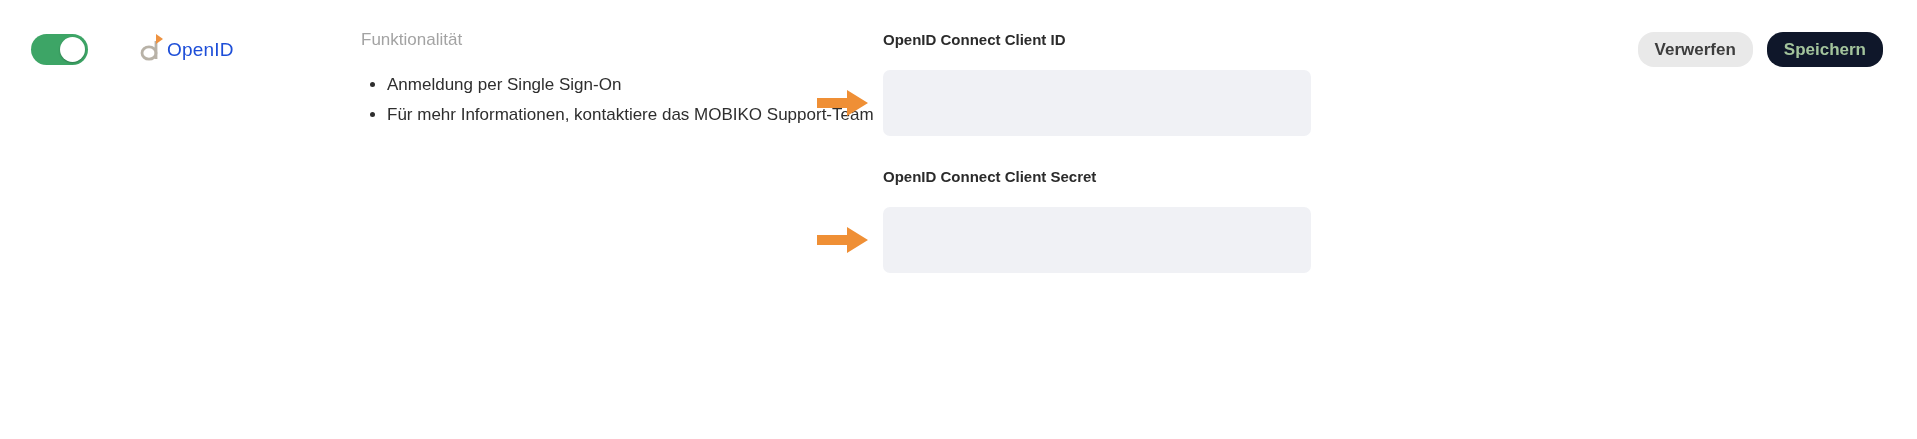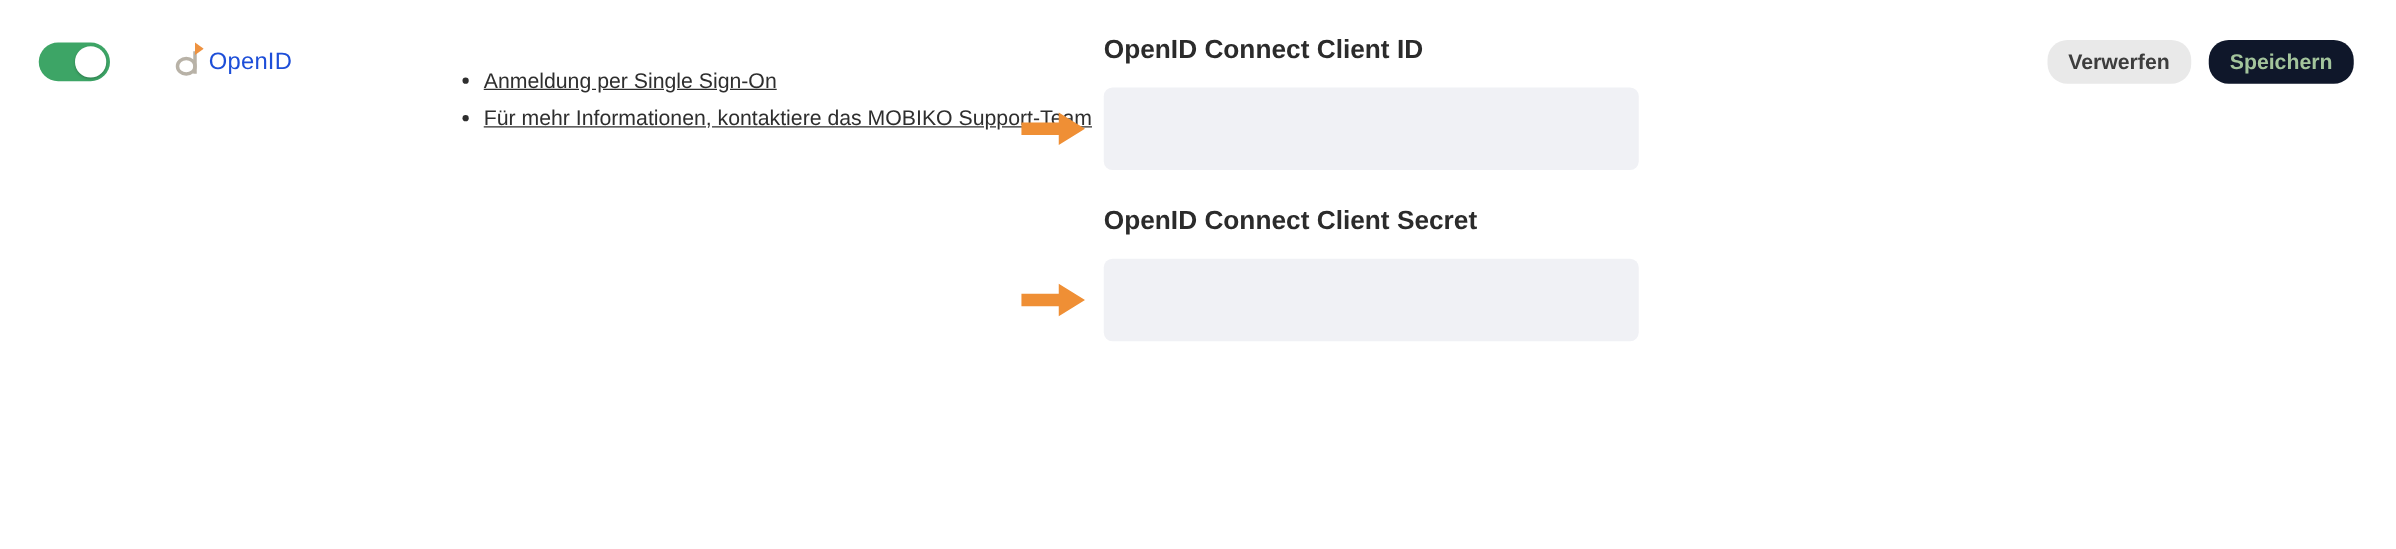--- a/index.html
+++ b/index.html
@@ -62,37 +62,36 @@
   .func-title {
     font-size: 17px;
     color: #a3a3a3;
   }
   .func-list {
     margin: 24px 0 0 0;
     padding-left: 26px;
     font-size: 17px;
     color: #2e2e2e;
     list-style: disc;
-    text-decoration: underline;
   }
   .func-list li {
     margin-bottom: 8px;
     white-space: nowrap;
     line-height: 22px;
   }
 
   
   .form {
     position: absolute;
     left: 883px;
     top: 29px;
     width: 428px;
   }
   .field-label {
-    font-size: 21px;
+    font-size: 15px;
     font-weight: 700;
     color: #2b2b2b;
     line-height: 22px;
     margin-bottom: 19px;
   }
   .input-wrap {
     position: relative;
     margin-bottom: 30px;
   }
   .text-input {
@@ -159,20 +158,21 @@
     <svg width="23" height="29" viewBox="0 0 23 29">
       <ellipse cx="9" cy="20" rx="7" ry="6.2" fill="none" stroke="#b8b2a7" stroke-width="2.8"></ellipse>
       <line x1="16" y1="26" x2="16" y2="8" stroke="#b8b2a7" stroke-width="2.8"></line>
       <polygon points="16,11 16,1 23,6" fill="#ee9240"></polygon>
     </svg>
   </span>
   <span class="logo-text">OpenID</span>
 </div>
 
 <div class="func">
+  <div class="func-title">Funktionalität</div>
   <ul class="func-list">
     <li>Anmeldung per Single Sign-On</li>
     <li>Für mehr Informationen, kontaktiere das MOBIKO Support-Team</li>
   </ul>
 </div>
 
 <div class="form">
 
   <div class="field">
     <div class="field-label">OpenID Connect Client ID</div>

